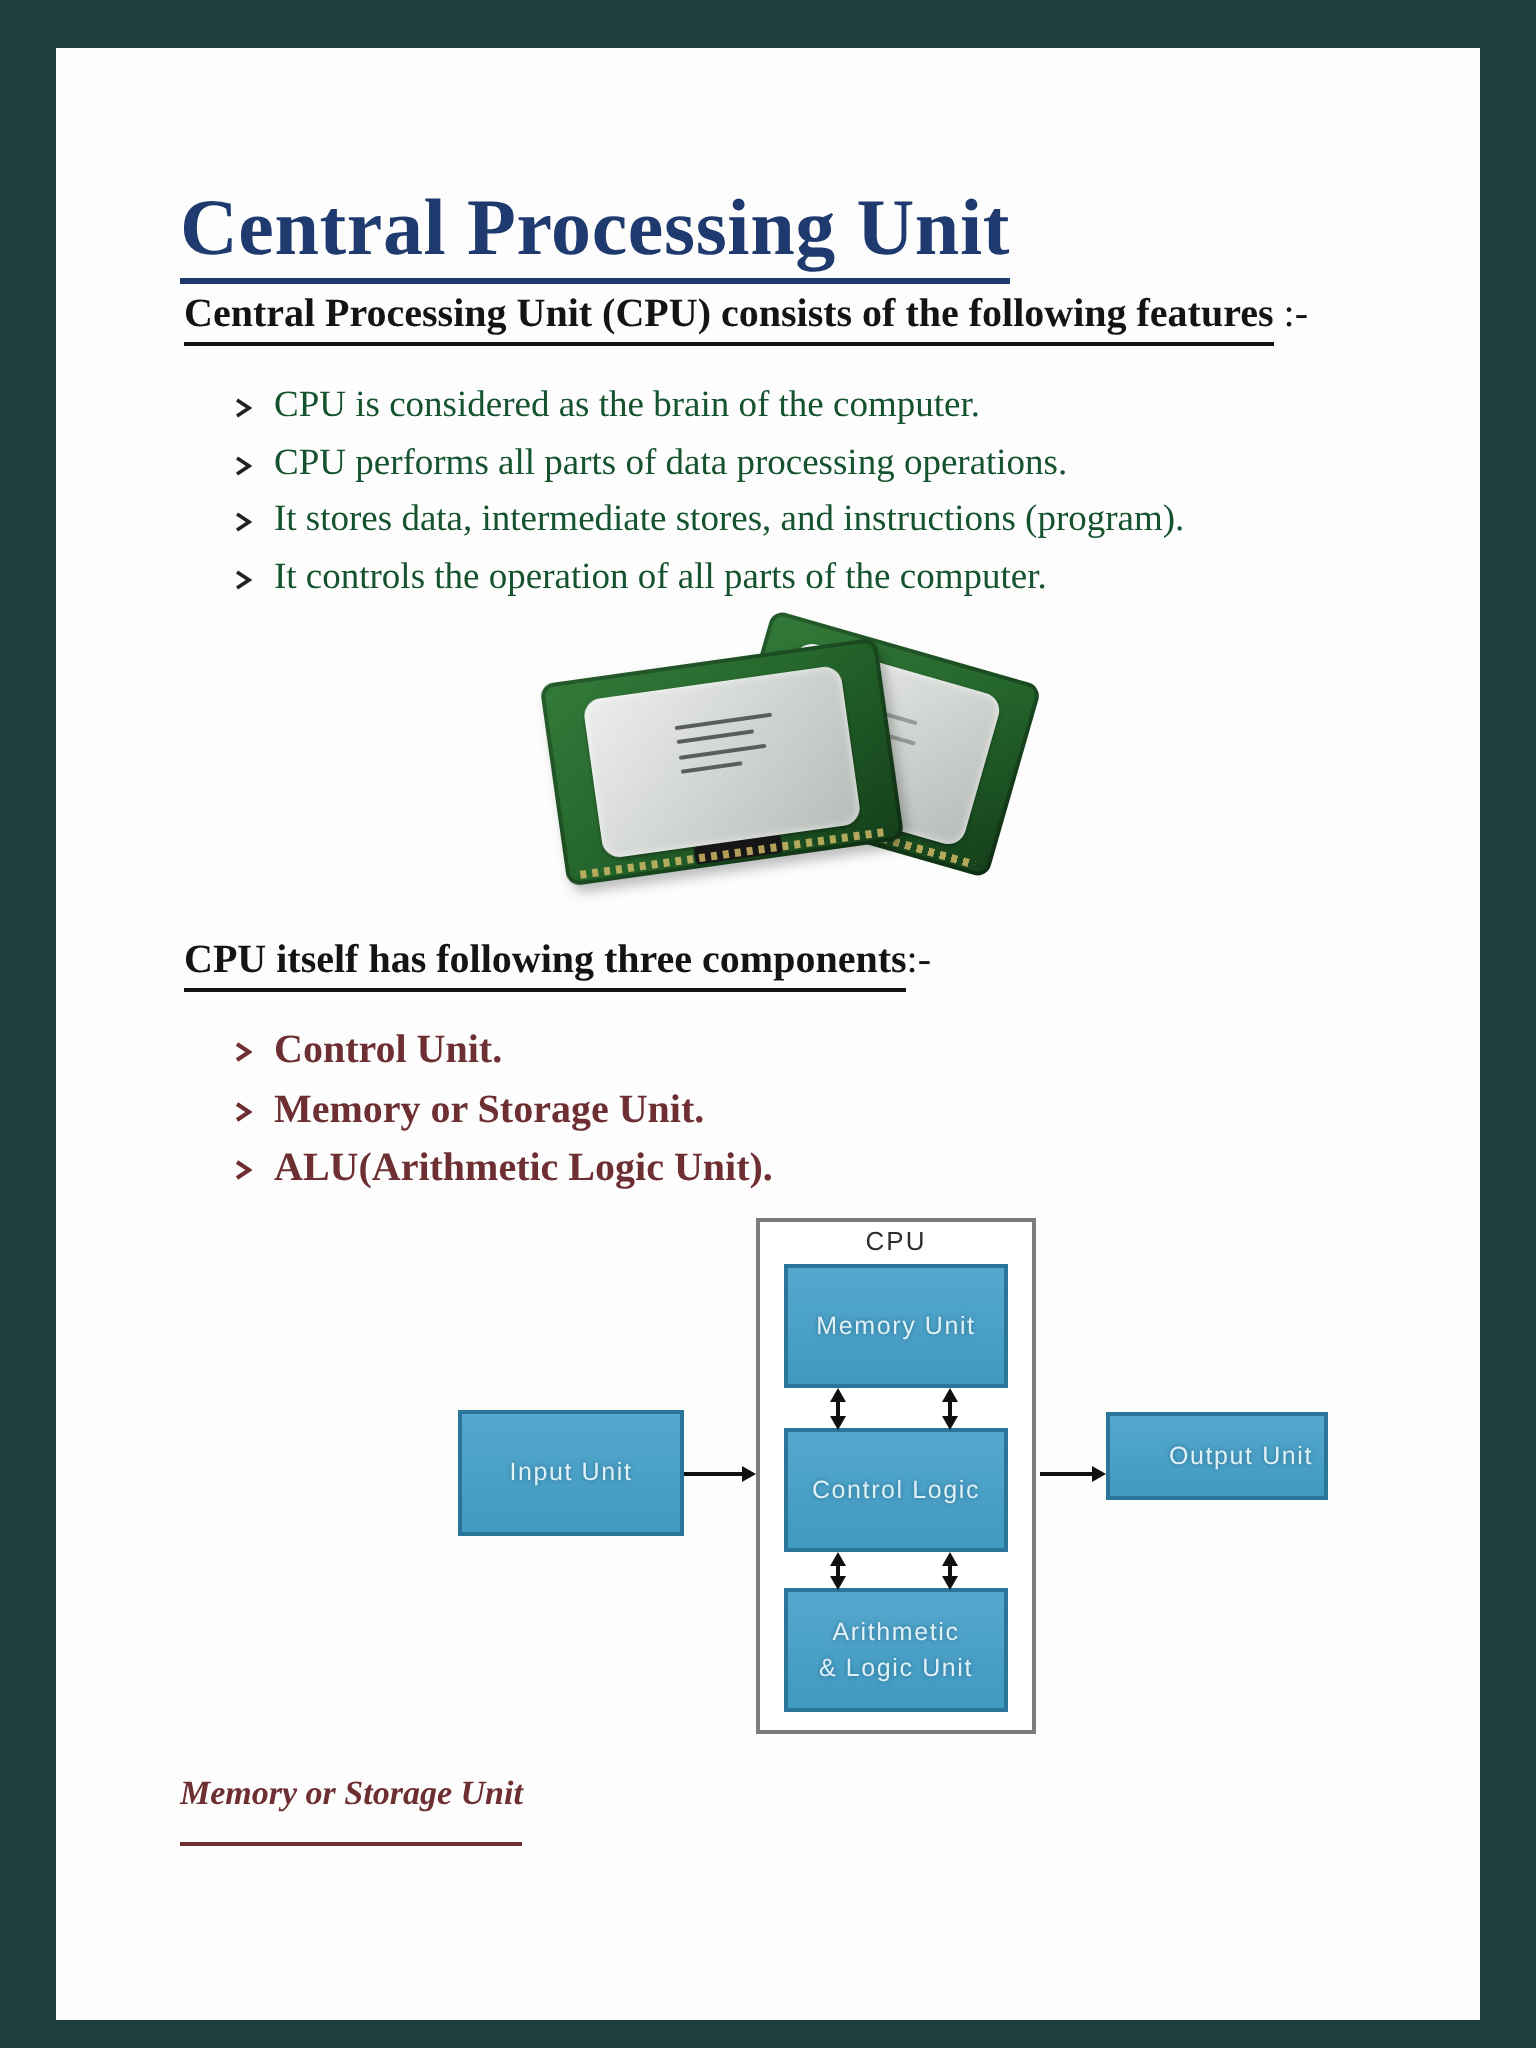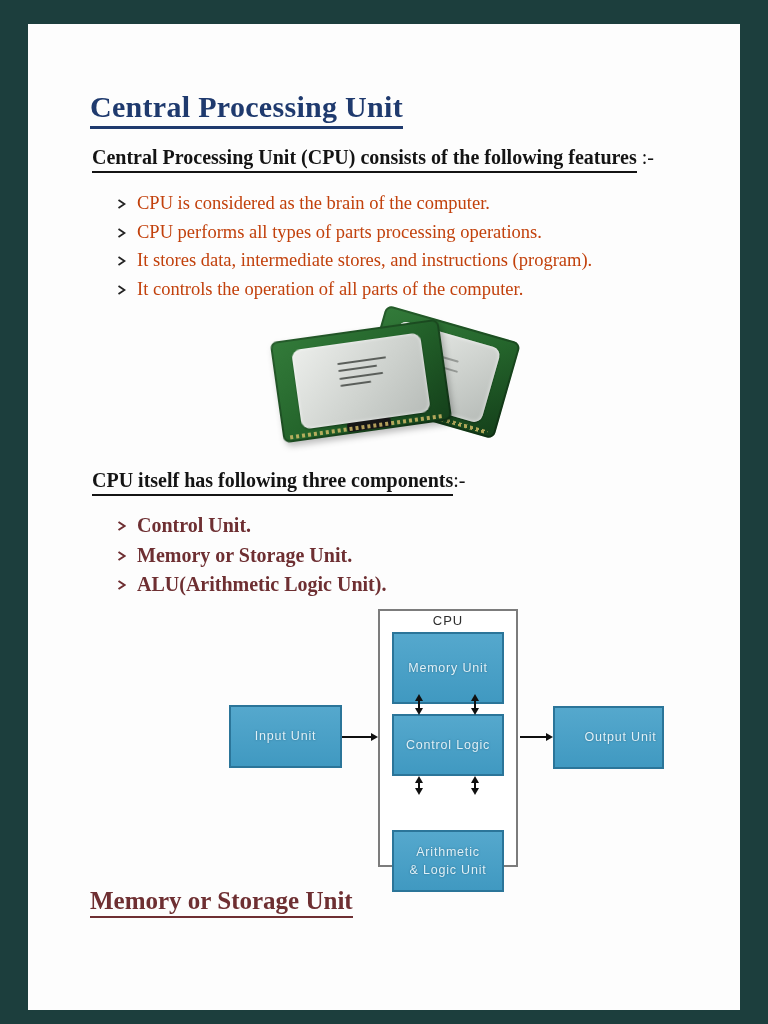--- a/index.html
+++ b/index.html
@@ -21,46 +21,46 @@
   .bar{position:absolute;background:var(--frame);z-index:50;}
   .bar-top{left:0;top:0;width:768px;height:24px;}
   .bar-bottom{left:0;top:1010px;width:768px;height:14px;}
   .bar-left{left:0;top:0;width:28px;height:1024px;}
   .bar-right{left:740px;top:0;width:28px;height:1024px;}
 
   .abs{position:absolute;}
 
   .doc-title{
     left:90px;top:90px;
-    font-size:30px;font-weight:bold;color:var(--navy);
+    font-size:40px;font-weight:bold;color:var(--navy);
     border-bottom:3px solid var(--navy);padding-bottom:2px;
     letter-spacing:.3px;white-space:nowrap;
   }
   .sect-heading{
     font-size:20px;font-weight:bold;color:var(--ink);white-space:nowrap;
   }
   .sect-heading .u{border-bottom:2px solid var(--ink);padding-bottom:3px;}
   .sect-heading .suffix{font-weight:normal;white-space:pre;}
   .h-intro{left:92px;top:146px;}
   .h-comp{left:92px;top:469px;}
 
   ul.bullets{list-style:none;margin:0;padding:0;}
   .bullets li{display:flex;align-items:flex-start;}
   .bullets .chev{flex:0 0 auto;margin-right:11px;}
-  .list-features{left:117px;top:189px;font-size:18.5px;color:#c2410c;}
+  .list-features{left:117px;top:189px;font-size:18.5px;color:#14532d;}
   .list-features li{line-height:28.5px;}
   .list-features .chev{margin-top:10px;color:#222;}
   .list-components{left:117px;top:511px;font-size:20px;font-weight:bold;color:var(--maroon);}
   .list-components li{line-height:29.5px;}
   .list-components .chev{margin-top:10px;color:var(--maroon);}
 
   .footer-heading{
     left:90px;top:887px;
-    font-size:25px;font-weight:bold;color:var(--maroon);
-    border-bottom:2px solid var(--maroon);padding-bottom:1px;white-space:nowrap;
+    font-size:17px;font-weight:bold;color:var(--maroon);
+    border-bottom:2px solid var(--maroon);padding-bottom:14px;white-space:nowrap;font-style:italic;
   }
 
   
   .chips{left:276px;top:320px;width:246px;height:114px;}
   .chip{position:absolute;border-radius:7px;}
   .chip .pcb{position:absolute;inset:0;border-radius:7px;
     background:linear-gradient(145deg,#337b3a 0%,#25662c 45%,#143f1a 100%);
     box-shadow:inset 0 0 0 2px rgba(0,0,0,.25);}
   .chip .lid{position:absolute;left:12%;top:11%;width:76%;height:78%;border-radius:9px;
     background:linear-gradient(135deg,#eceeeb 0%,#cfd3cf 55%,#b7bcb8 100%);
@@ -85,25 +85,25 @@
   .dg-cpu-label{left:378px;top:613px;width:140px;text-align:center;
     font-family:"Liberation Sans",sans-serif;font-size:13px;color:#2e2e2e;letter-spacing:1px;}
   .dg-box{
     background:linear-gradient(180deg,#55a8cd 0%,#4099c1 100%);
     border:2px solid var(--boxborder);box-sizing:border-box;
     display:flex;flex-direction:column;align-items:center;justify-content:center;
     font-family:"Liberation Sans",sans-serif;font-size:12.5px;letter-spacing:.8px;
     color:#e0f1f8;text-shadow:0 0 2px rgba(20,70,95,.55);text-align:center;line-height:1.45;
     z-index:2;
   }
-  .dg-memory{left:392px;top:632px;width:112px;height:72px;}
+  .dg-memory{left:392px;top:632px;width:112px;height:62px;}
   .dg-control{left:392px;top:714px;width:112px;height:62px;}
-  .dg-alu{left:392px;top:794px;width:112px;height:62px;margin-top:36px;}
+  .dg-alu{left:392px;top:794px;width:112px;height:62px;}
   .dg-input{left:229px;top:705px;width:113px;height:63px;justify-content:center;}
-  .dg-output{left:553px;top:706px;width:111px;height:63px;padding-left:24px;}
+  .dg-output{left:553px;top:706px;width:111px;height:44px;padding-left:24px;}
 
   .varrow{width:10px;z-index:3;}
   .varrow .line{position:absolute;left:4px;top:5px;bottom:5px;width:2px;background:#101010;}
   .varrow .tri{position:absolute;left:1px;width:0;height:0;
     border-left:4px solid transparent;border-right:4px solid transparent;}
   .varrow .tri.up{top:0;border-bottom:7px solid #101010;}
   .varrow .tri.down{bottom:0;border-top:7px solid #101010;}
   .va1{left:414px;top:694px;height:21px;}
   .va2{left:470px;top:694px;height:21px;}
   .va3{left:414px;top:776px;height:19px;}
@@ -143,21 +143,21 @@
           </svg>
         </span>
       <span>CPU is considered as the brain of the computer.</span>
     </li>
     <li>
       <span class="chev">
           <svg width="9" height="10" viewBox="0 0 9 10">
             <path d="M1.5 1 L7.5 5 L1.5 9" fill="none" stroke="currentColor" stroke-width="1.8"></path>
           </svg>
         </span>
-      <span>CPU performs all types of parts processing operations.</span>
+      <span>CPU performs all parts of data processing operations.</span>
     </li>
     <li>
       <span class="chev">
           <svg width="9" height="10" viewBox="0 0 9 10">
             <path d="M1.5 1 L7.5 5 L1.5 9" fill="none" stroke="currentColor" stroke-width="1.8"></path>
           </svg>
         </span>
       <span>It stores data, intermediate stores, and instructions (program).</span>
     </li>
     <li>

